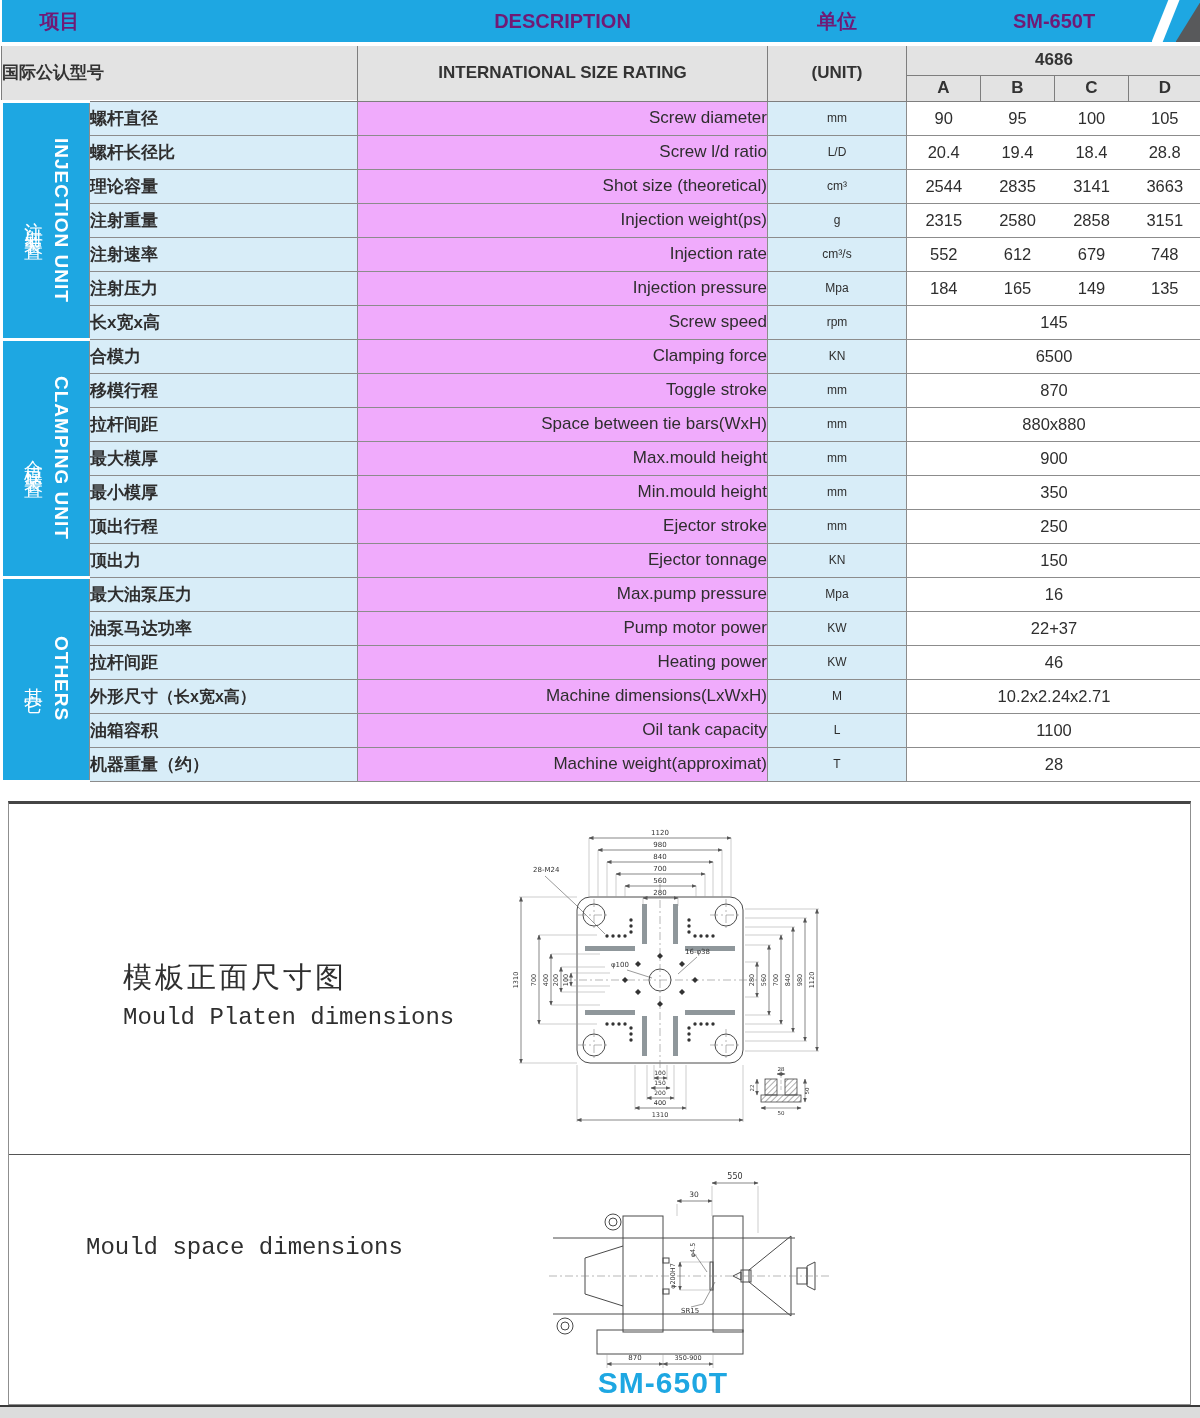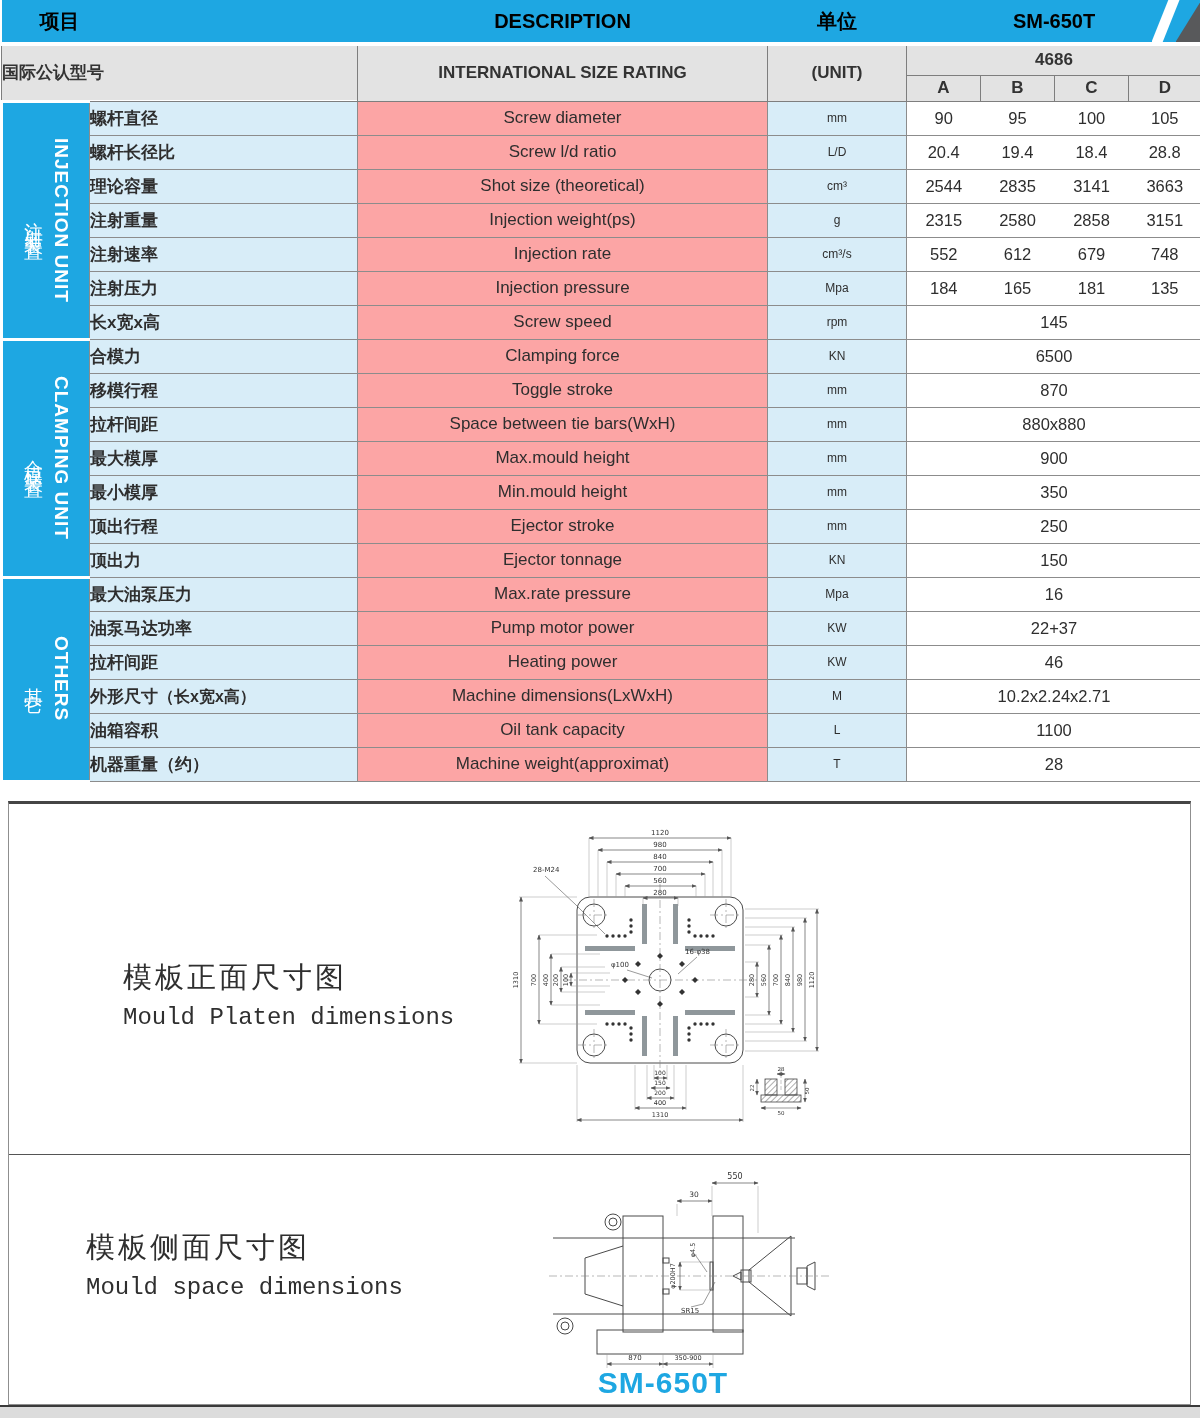--- a/index.html
+++ b/index.html
@@ -1,39 +1,39 @@
 <!DOCTYPE html>
 <html><head>
 <meta charset="utf-8">
 <style>
   html,body{margin:0;padding:0;background:#fff;}
   .page{position:relative;width:1200px;height:1418px;background:#fff;overflow:hidden;
         font-family:"Liberation Sans",sans-serif;color:#2e2e2e;}
   
   table.spec{border-collapse:collapse;table-layout:fixed;width:1200px;}
   table.spec th,table.spec td{padding:0;overflow:hidden;}
-  tr.h1 th{background:#1EA7E2;color:#000000;height:42px;font-size:20px;font-weight:bold;
+  tr.h1 th{background:#1EA7E2;color:#701a75;height:42px;font-size:20px;font-weight:bold;
            border-bottom:4px solid #fff;text-align:center;}
   tr.h1 th.left{text-align:left;padding-left:38px;}
   tr.h1 th.model-cell{position:relative;}
   .corner-slash{position:absolute;right:22px;top:0;width:28px;height:100%;background:#fff;
                 clip-path:polygon(60% 0,100% 0,40% 100%,0 100%);}
   .corner-tri{position:absolute;right:0;top:0;width:26px;height:100%;background:#58595B;
               clip-path:polygon(100% 0,100% 100%,0 100%);}
   tr.h2 th,tr.h3 th{background:#E3E3E3;color:#333;border:1px solid #7e7e7e;font-size:17px;font-weight:bold;}
   tr.h2{height:31px;} tr.h3{height:26px;}
   th.sub-item{text-align:left;padding-left:38px;margin-left:20px;}
   tbody td{border:1px solid #8c8c8c;height:33px;font-size:17px;}
   td.sec-cell{background:#1EA7E2;border:3px solid #fff;border-right:1px solid #8c8c8c;}
   .sec-wrap{display:flex;flex-direction:row;align-items:center;justify-content:center;height:100%;gap:3px;}
   .sec-zh{writing-mode:vertical-rl;text-orientation:upright;color:#fff;font-size:19px;letter-spacing:7px;}
   .sec-en{writing-mode:vertical-rl;color:#fff;font-size:19px;font-weight:bold;letter-spacing:1px;}
   td.c-zh{background:#D8EDF8;text-align:left;padding-left:37px;font-weight:600;}
   td.c-zh .zh-note{font-size:16px;font-weight:600;}
-  td.c-en{background:#fca5a5;text-align:center;padding-left:56px;margin-left:28px;}
+  td.c-en{background:#f0abfc;text-align:right;padding-left:56px;margin-left:28px;}
   td.c-unit{background:#D8EDF8;text-align:center;font-size:12px;}
   td.c-val{background:#fff;text-align:center;font-size:16.5px;border-left:0;border-right:0;}
   td.c-val.last{border-right:1px solid #8c8c8c;}
   
   .panel{position:absolute;left:8px;top:801px;width:1183px;height:604px;box-sizing:border-box;
          background:#fff;border:1px solid #8f8f8f;border-top:3px solid #454545;}
   .panel .divider{position:absolute;left:0;right:0;top:350px;border-top:1px solid #555;}
   .dia-title{position:absolute;color:#2f2f2f;}
   .dia-title .zh{display:block;font-family:"DejaVu Serif",serif;font-size:29px;letter-spacing:3px;}
   .dia-title .en{display:block;font-family:"Liberation Mono",monospace;font-size:24px;margin-top:6px;}
@@ -137,21 +137,21 @@
           <td class="c-val">612</td>
           <td class="c-val">679</td>
           <td class="c-val last">748</td>
         </tr>
         <tr>
           <td class="c-zh"><span>注射压力</span></td>
           <td class="c-en">Injection pressure</td>
           <td class="c-unit">Mpa</td>
           <td class="c-val">184</td>
           <td class="c-val">165</td>
-          <td class="c-val">181</td>
+          <td class="c-val">149</td>
           <td class="c-val last">135</td>
         </tr>
         <tr>
           <td class="c-zh"><span>长x宽x高</span></td>
           <td class="c-en">Screw speed</td>
           <td class="c-unit">rpm</td>
           <td class="c-val last" colspan="4">145</td>
         </tr>
         <tr>
           <td class="sec-cell" rowspan="7">
@@ -202,21 +202,21 @@
           <td class="c-val last" colspan="4">150</td>
         </tr>
         <tr>
           <td class="sec-cell" rowspan="6">
             <div class="sec-wrap">
               <span class="sec-zh">其它</span>
               <span class="sec-en">OTHERS</span>
             </div>
           </td>
           <td class="c-zh"><span>最大油泵压力</span></td>
-          <td class="c-en">Max.rate pressure</td>
+          <td class="c-en">Max.pump pressure</td>
           <td class="c-unit">Mpa</td>
           <td class="c-val last" colspan="4">16</td>
         </tr>
         <tr>
           <td class="c-zh"><span>油泵马达功率</span></td>
           <td class="c-en">Pump motor power</td>
           <td class="c-unit">KW</td>
           <td class="c-val last" colspan="4">22+37</td>
         </tr>
         <tr>
@@ -248,21 +248,20 @@
 
   <div class="panel">
     <div class="divider"></div>
   </div>
 
   <div class="dia-title t1">
     <span class="zh">模板正面尺寸图</span>
     <span class="en">Mould Platen dimensions</span>
   </div>
   <div class="dia-title t2">
-    <span class="zh">模板侧面尺寸图</span>
     <span class="en">Mould space dimensions</span>
   </div>
 
   <svg class="svg1" width="440" height="310" viewBox="0 0 440 310">
     <defs>
       <marker id="ar" markerWidth="5" markerHeight="4" refX="4.5" refY="2" orient="auto-start-reverse" markerUnits="userSpaceOnUse">
         <path d="M0,0L5,2L0,4Z" fill="#555"></path>
       </marker>
       <pattern id="hatch" width="4" height="4" patternUnits="userSpaceOnUse" patternTransform="rotate(45)">
         <line x1="0" y1="0" x2="0" y2="4" stroke="#777" stroke-width="1.2"></line>

